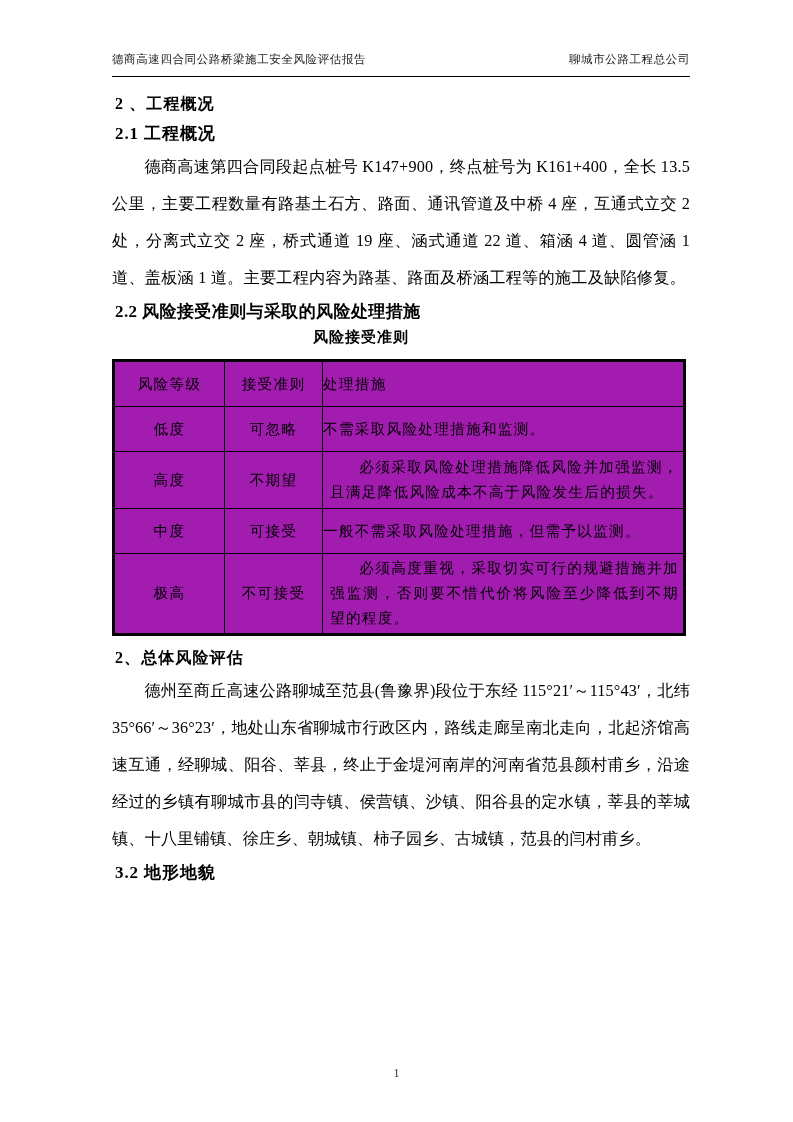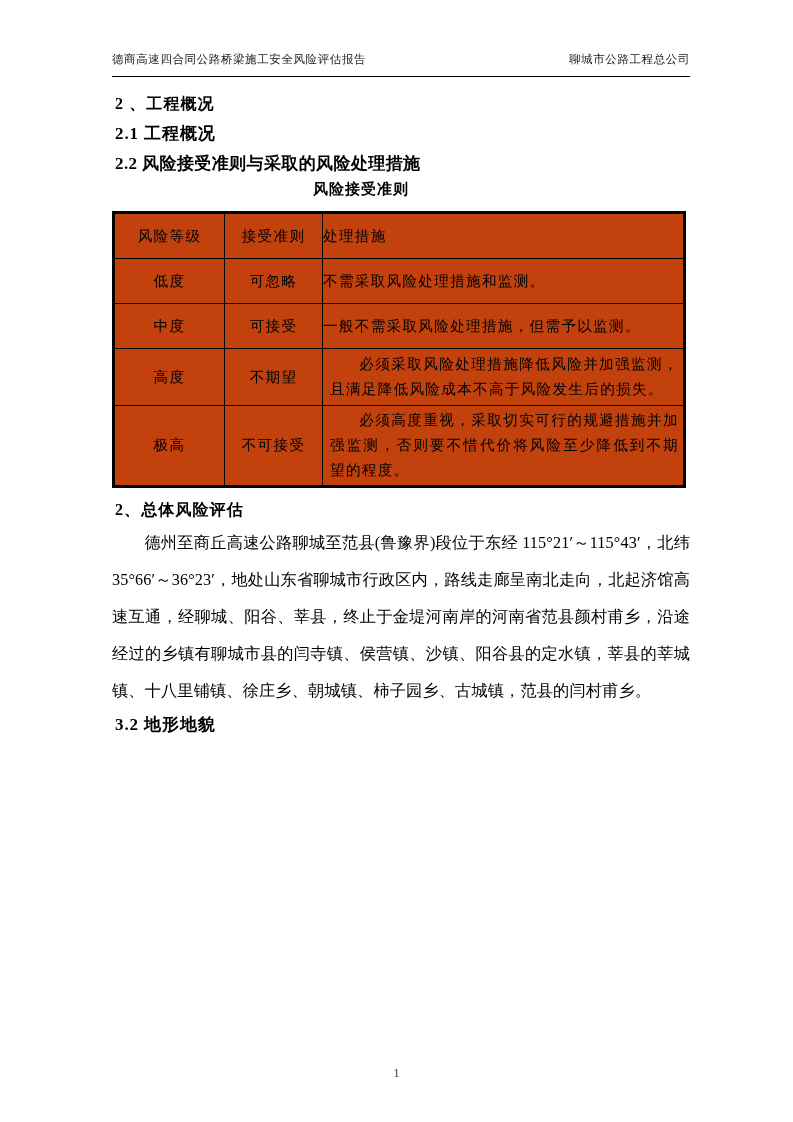--- a/index.html
+++ b/index.html
@@ -97,21 +97,21 @@
     margin: 2px 0 6px 0;
     padding-right: 80px;
   }
 
   
   .tbl-wrap {
     border: 2.6px solid #000;
     width: 574px;
     margin: 12px 0 2px 0;
     box-sizing: border-box;
-    background: #c2410c;
+    background: #a21caf;
   }
   table.risk {
     border-collapse: collapse;
     width: 100%;
     table-layout: fixed;
     font-family: "Liberation Serif", "DejaVu Serif", serif;
     font-size: 14.6px;
   }
   table.risk col.c1 { width: 110px; }
   table.risk col.c2 { width: 98px; }
@@ -164,20 +164,21 @@
     <span>聊城市公路工程总公司</span>
   </div>
   <div class="header-rule"></div>
 
   <div class="content">
 
     <h1 class="h-sec">2 、工程概况</h1>
 
     <h2 class="h-sub">2.1 工程概况</h2>
 
+    <p class="body">德商高速第四合同段起点桩号 K147+900，终点桩号为 K161+400，全长 13.5 公里，主要工程数量有路基土石方、路面、通讯管道及中桥 4 座，互通式立交 2 处，分离式立交 2 座，桥式通道 19 座、涵式通道 22 道、箱涵 4 道、圆管涵 1 道、盖板涵 1 道。主要工程内容为路基、路面及桥涵工程等的施工及缺陷修复。</p>
 
     <h2 class="h-sub tight">2.2 风险接受准则与采取的风险处理措施</h2>
 
     <div class="tbl-caption">风险接受准则</div>
 
     <div class="tbl-wrap">
       <table class="risk">
         <colgroup>
           <col class="c1">
             <col class="c2">
@@ -188,30 +189,30 @@
             <td class="lvl">风险等级</td>
             <td class="crit">接受准则</td>
             <td class="act">处理措施</td>
           </tr>
           <tr>
             <td class="lvl">低度</td>
             <td class="crit">可忽略</td>
             <td class="act">不需采取风险处理措施和监测。</td>
           </tr>
           <tr>
+            <td class="lvl">高度</td>
+            <td class="crit">不期望</td>
+            <td class="act two">必须采取风险处理措施降低风险并加强监测，且满足降低风险成本不高于风险发生后的损失。</td>
+          </tr>
+          <tr>
             <td class="lvl">中度</td>
             <td class="crit">可接受</td>
             <td class="act">一般不需采取风险处理措施，但需予以监测。</td>
           </tr>
           <tr>
-            <td class="lvl">高度</td>
-            <td class="crit">不期望</td>
-            <td class="act two">必须采取风险处理措施降低风险并加强监测，且满足降低风险成本不高于风险发生后的损失。</td>
-          </tr>
-          <tr>
             <td class="lvl">极高</td>
             <td class="crit">不可接受</td>
             <td class="act two">必须高度重视，采取切实可行的规避措施并加强监测，否则要不惜代价将风险至少降低到不期望的程度。</td>
           </tr>
         </tbody>
       </table>
     </div>
 
     <div class="sp-4"></div>
 

